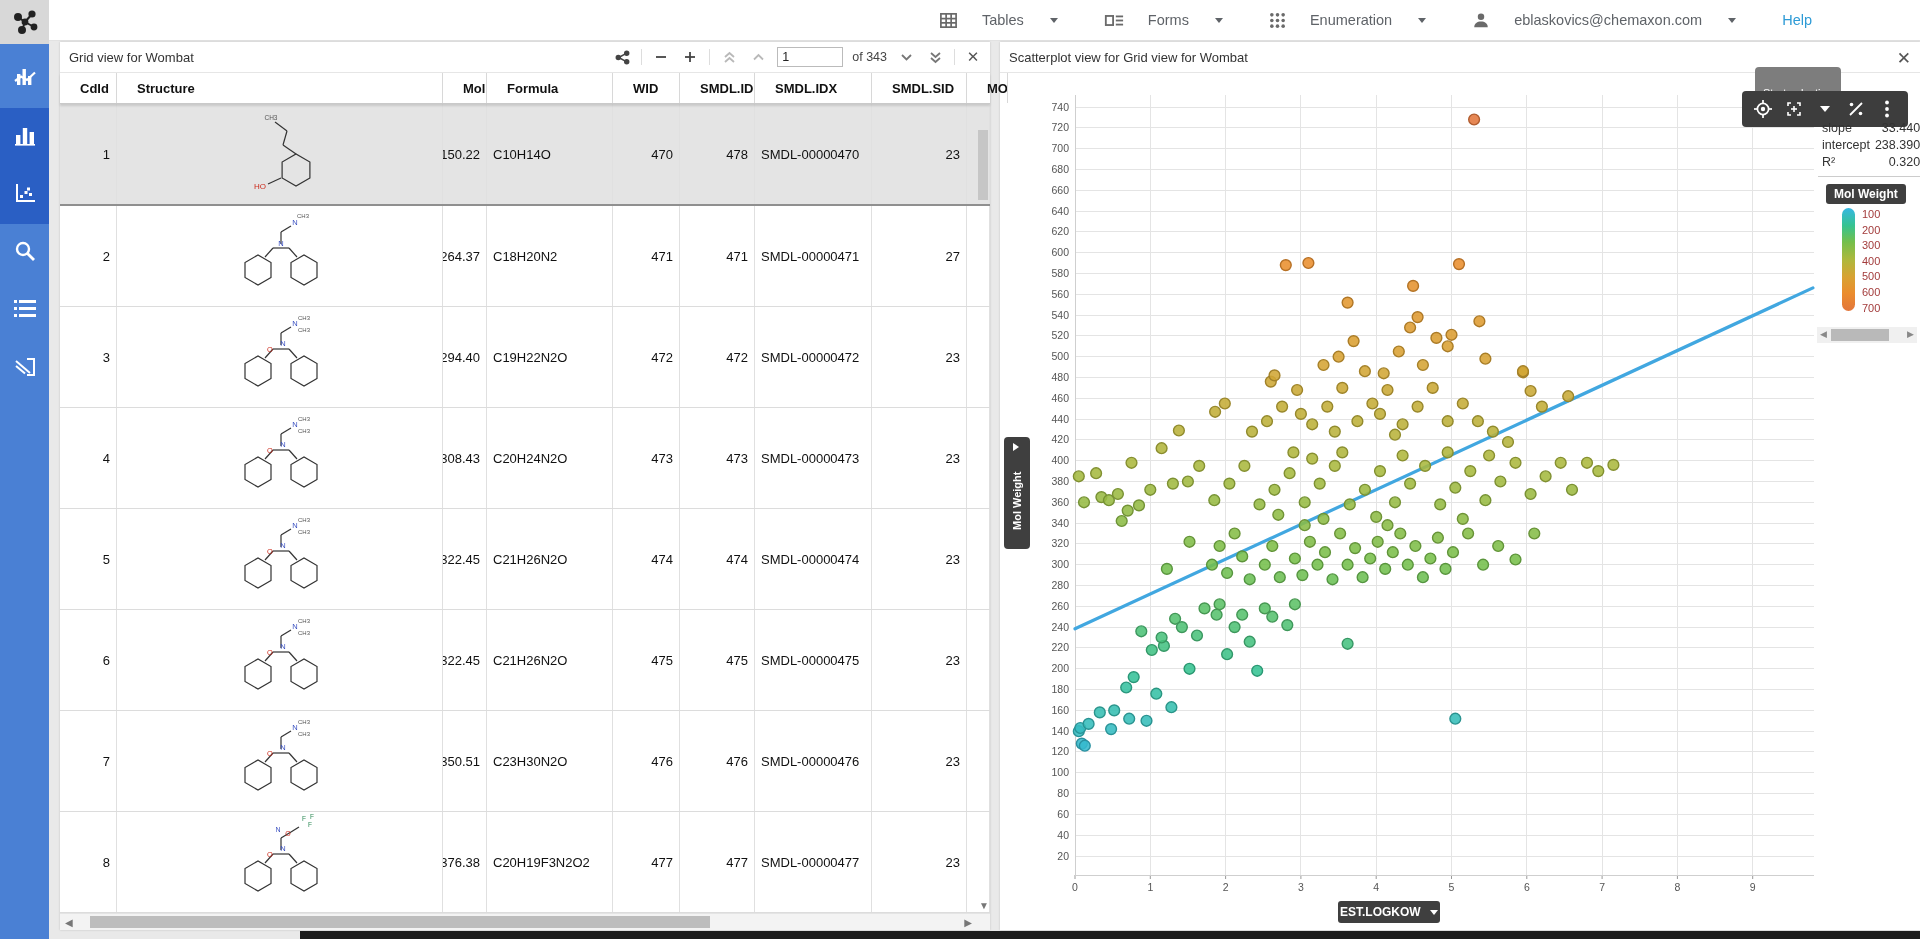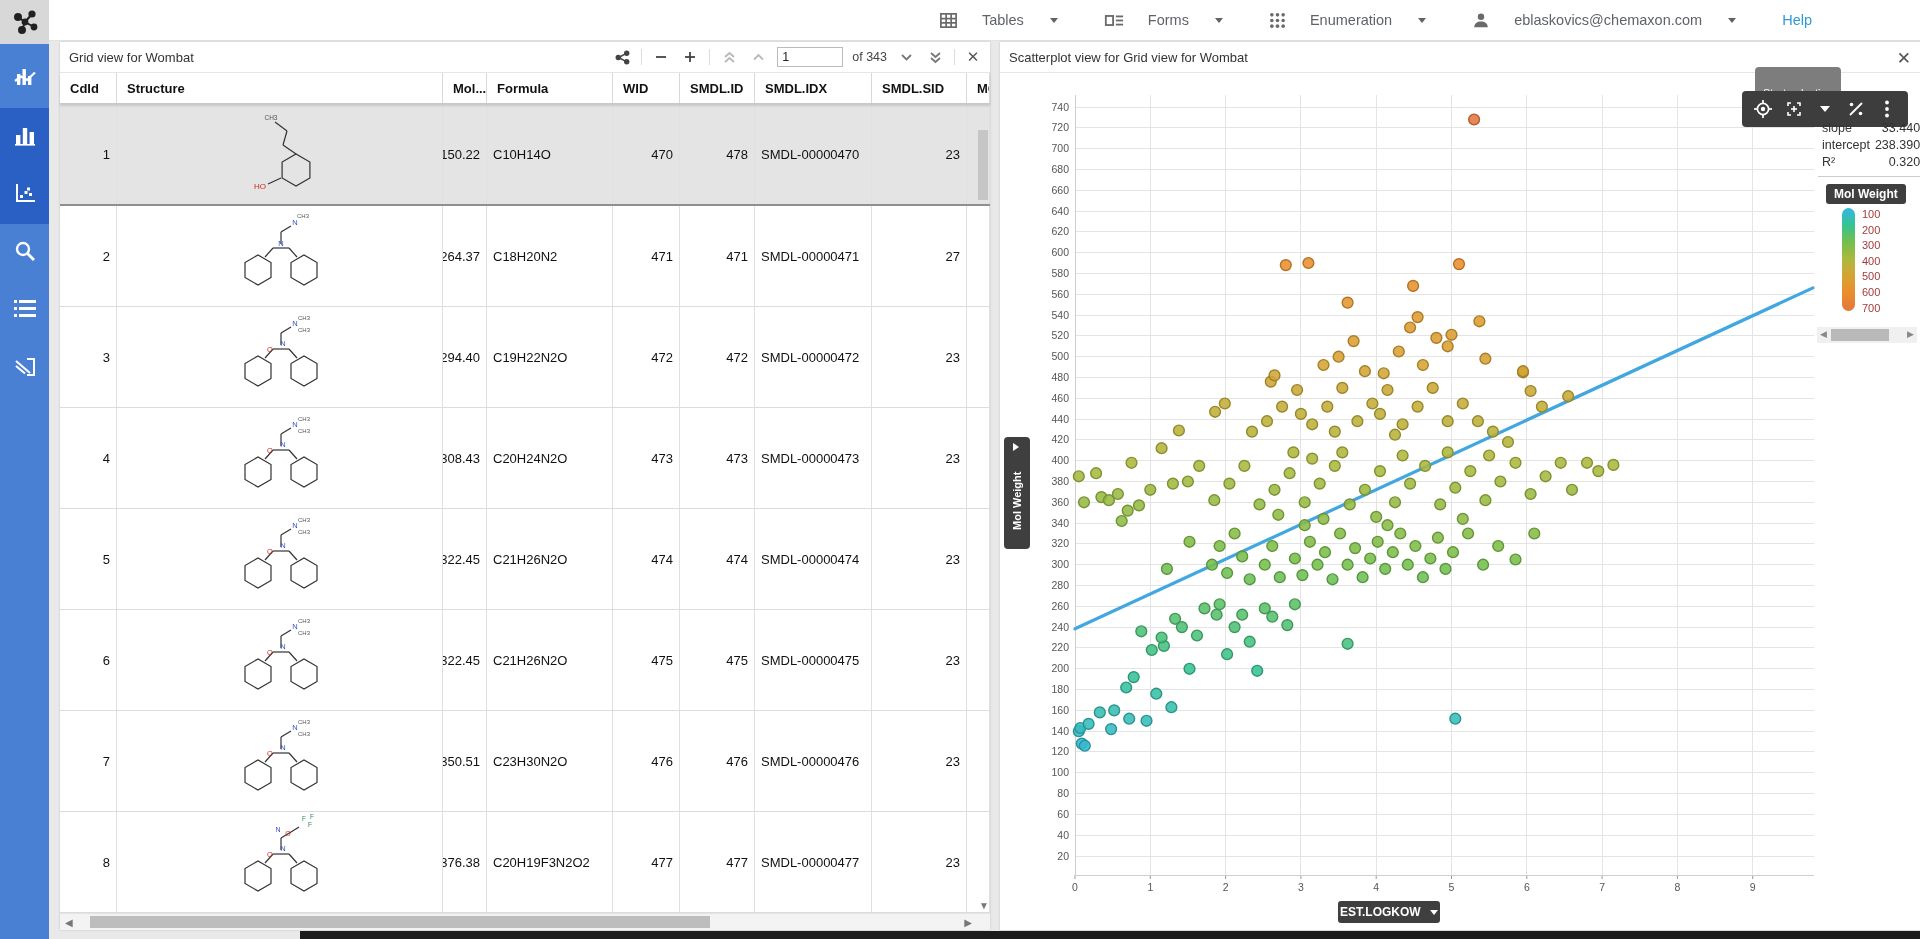--- a/index.html
+++ b/index.html
@@ -26,21 +26,21 @@
   .titlebar .ttl{font-size:13px;color:#333;padding-left:9px;flex:0 0 auto;}
   .gridbar-right{margin-left:auto;display:flex;align-items:center;gap:9px;padding-right:8px;color:#555;}
   .vsep{width:1px;height:16px;background:#ddd;}
   .tb-btn{display:flex;align-items:center;justify-content:center;width:20px;height:20px;cursor:pointer;color:#444;}
   .page-input{width:56px;height:18px;border:1px solid #bbb;font-size:12.5px;padding:0 4px;color:#222;font-family:inherit;}
   .of-label{font-size:12.5px;color:#444;white-space:nowrap;text-align:right;}
   .x-btn{font-size:15px;color:#555;cursor:pointer;width:18px;text-align:center;}
   
   .tbl-head,.tbl-row{display:grid;grid-template-columns:57px 326px 44px 126px 67px 75px 117px 95px 23px;}
   .tbl-head{height:30px;border-bottom:1px solid #c9c9c9;box-shadow:0 2px 2px rgba(0,0,0,.12);position:relative;z-index:2;background:#fff;}
-  .th{font-weight:bold;font-size:13px;color:#111;display:flex;align-items:center;padding:0 10px;border-right:1px solid #d8d8d8;overflow:hidden;white-space:nowrap;cursor:pointer;}
+  .th{font-weight:bold;font-size:13px;color:#111;display:flex;align-items:center;padding:0 20px;border-right:1px solid #d8d8d8;overflow:hidden;white-space:nowrap;cursor:pointer;}
   .tbl-body{position:relative;height:812px;overflow:hidden;}
   .tbl-row{height:100px;border-bottom:1px solid #dcdcdc;background:#fff;cursor:pointer;}
   .tbl-row.selected{background:#e4e4e4;border-bottom:2px solid #8f8f8f;}
   .td{font-size:13px;color:#111;border-right:1px solid #e0e0e0;display:flex;align-items:center;padding:0 6px;overflow:hidden;white-space:nowrap;}
   .td.num{justify-content:flex-end;}
   .td.struct{justify-content:center;}
   .partial-row{height:12px;background:#fff;display:flex;justify-content:center;}
   
   .hscroll{position:absolute;left:0;bottom:0;width:930px;height:16px;background:#f3f3f3;border-top:1px solid #e4e4e4;}
   .hthumb{position:absolute;left:30px;top:2px;width:620px;height:12px;background:#bdbdbd;cursor:pointer;}

